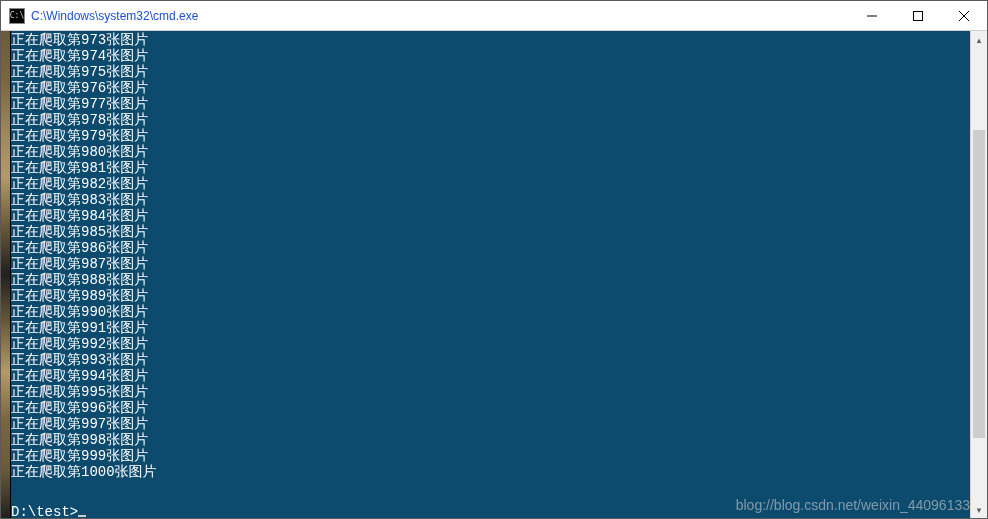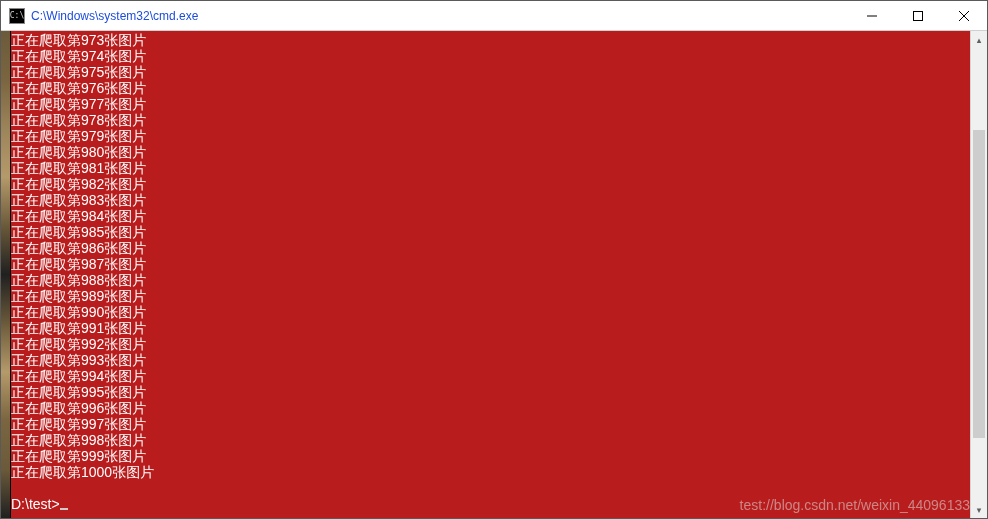--- a/index.html
+++ b/index.html
@@ -74,32 +74,32 @@
       width: 10px;
       flex-shrink: 0;
       background: linear-gradient(to bottom,
         #6b5a3a 0%, #7a6540 10%, #9c845a 20%, #b59a6a 30%,
         #6b5a3a 40%, #202020 50%, #6b5a3a 60%, #b59a6a 70%,
         #7a6540 80%, #6b5a3a 90%, #202020 100%);
       border-right: 1px solid #000;
     }
     .console {
       flex: 1;
-      background: #b91c1c;
+      background: #0c4a6e;
       color: #ffffff;
-      font-family: Liberation Sans, sans-serif;
+      font-family: Liberation Mono, monospace;
       font-size: 14px;
       line-height: 16px;
       padding: 1px 0 0 0;
       overflow: hidden;
       white-space: pre;
     }
     .console .line { height: 16px; }
     .prompt-line {
-      margin-top: 16px;
+      margin-top: 24px;
     }
     .cursor {
       display: inline-block;
       width: 8px;
       height: 2px;
       background: #ccc;
       vertical-align: baseline;
       margin-bottom: -1px;
       animation: blink 1s step-end infinite;
     }
@@ -177,13 +177,13 @@
     <div class="scrollbar">
       <div class="sb-arrow">▴</div>
       <div class="sb-track">
         <div class="sb-thumb" id="sb-thumb" style="top: 18%; height: 68%;"></div>
       </div>
       <div class="sb-arrow" style="position:absolute;bottom:0;left:0;">▾</div>
     </div>
   </div>
 </div>
 
-<div class="watermark">test://blog.csdn.net/weixin_44096133</div>
+<div class="watermark">blog://blog.csdn.net/weixin_44096133</div>
 
 </body></html>

